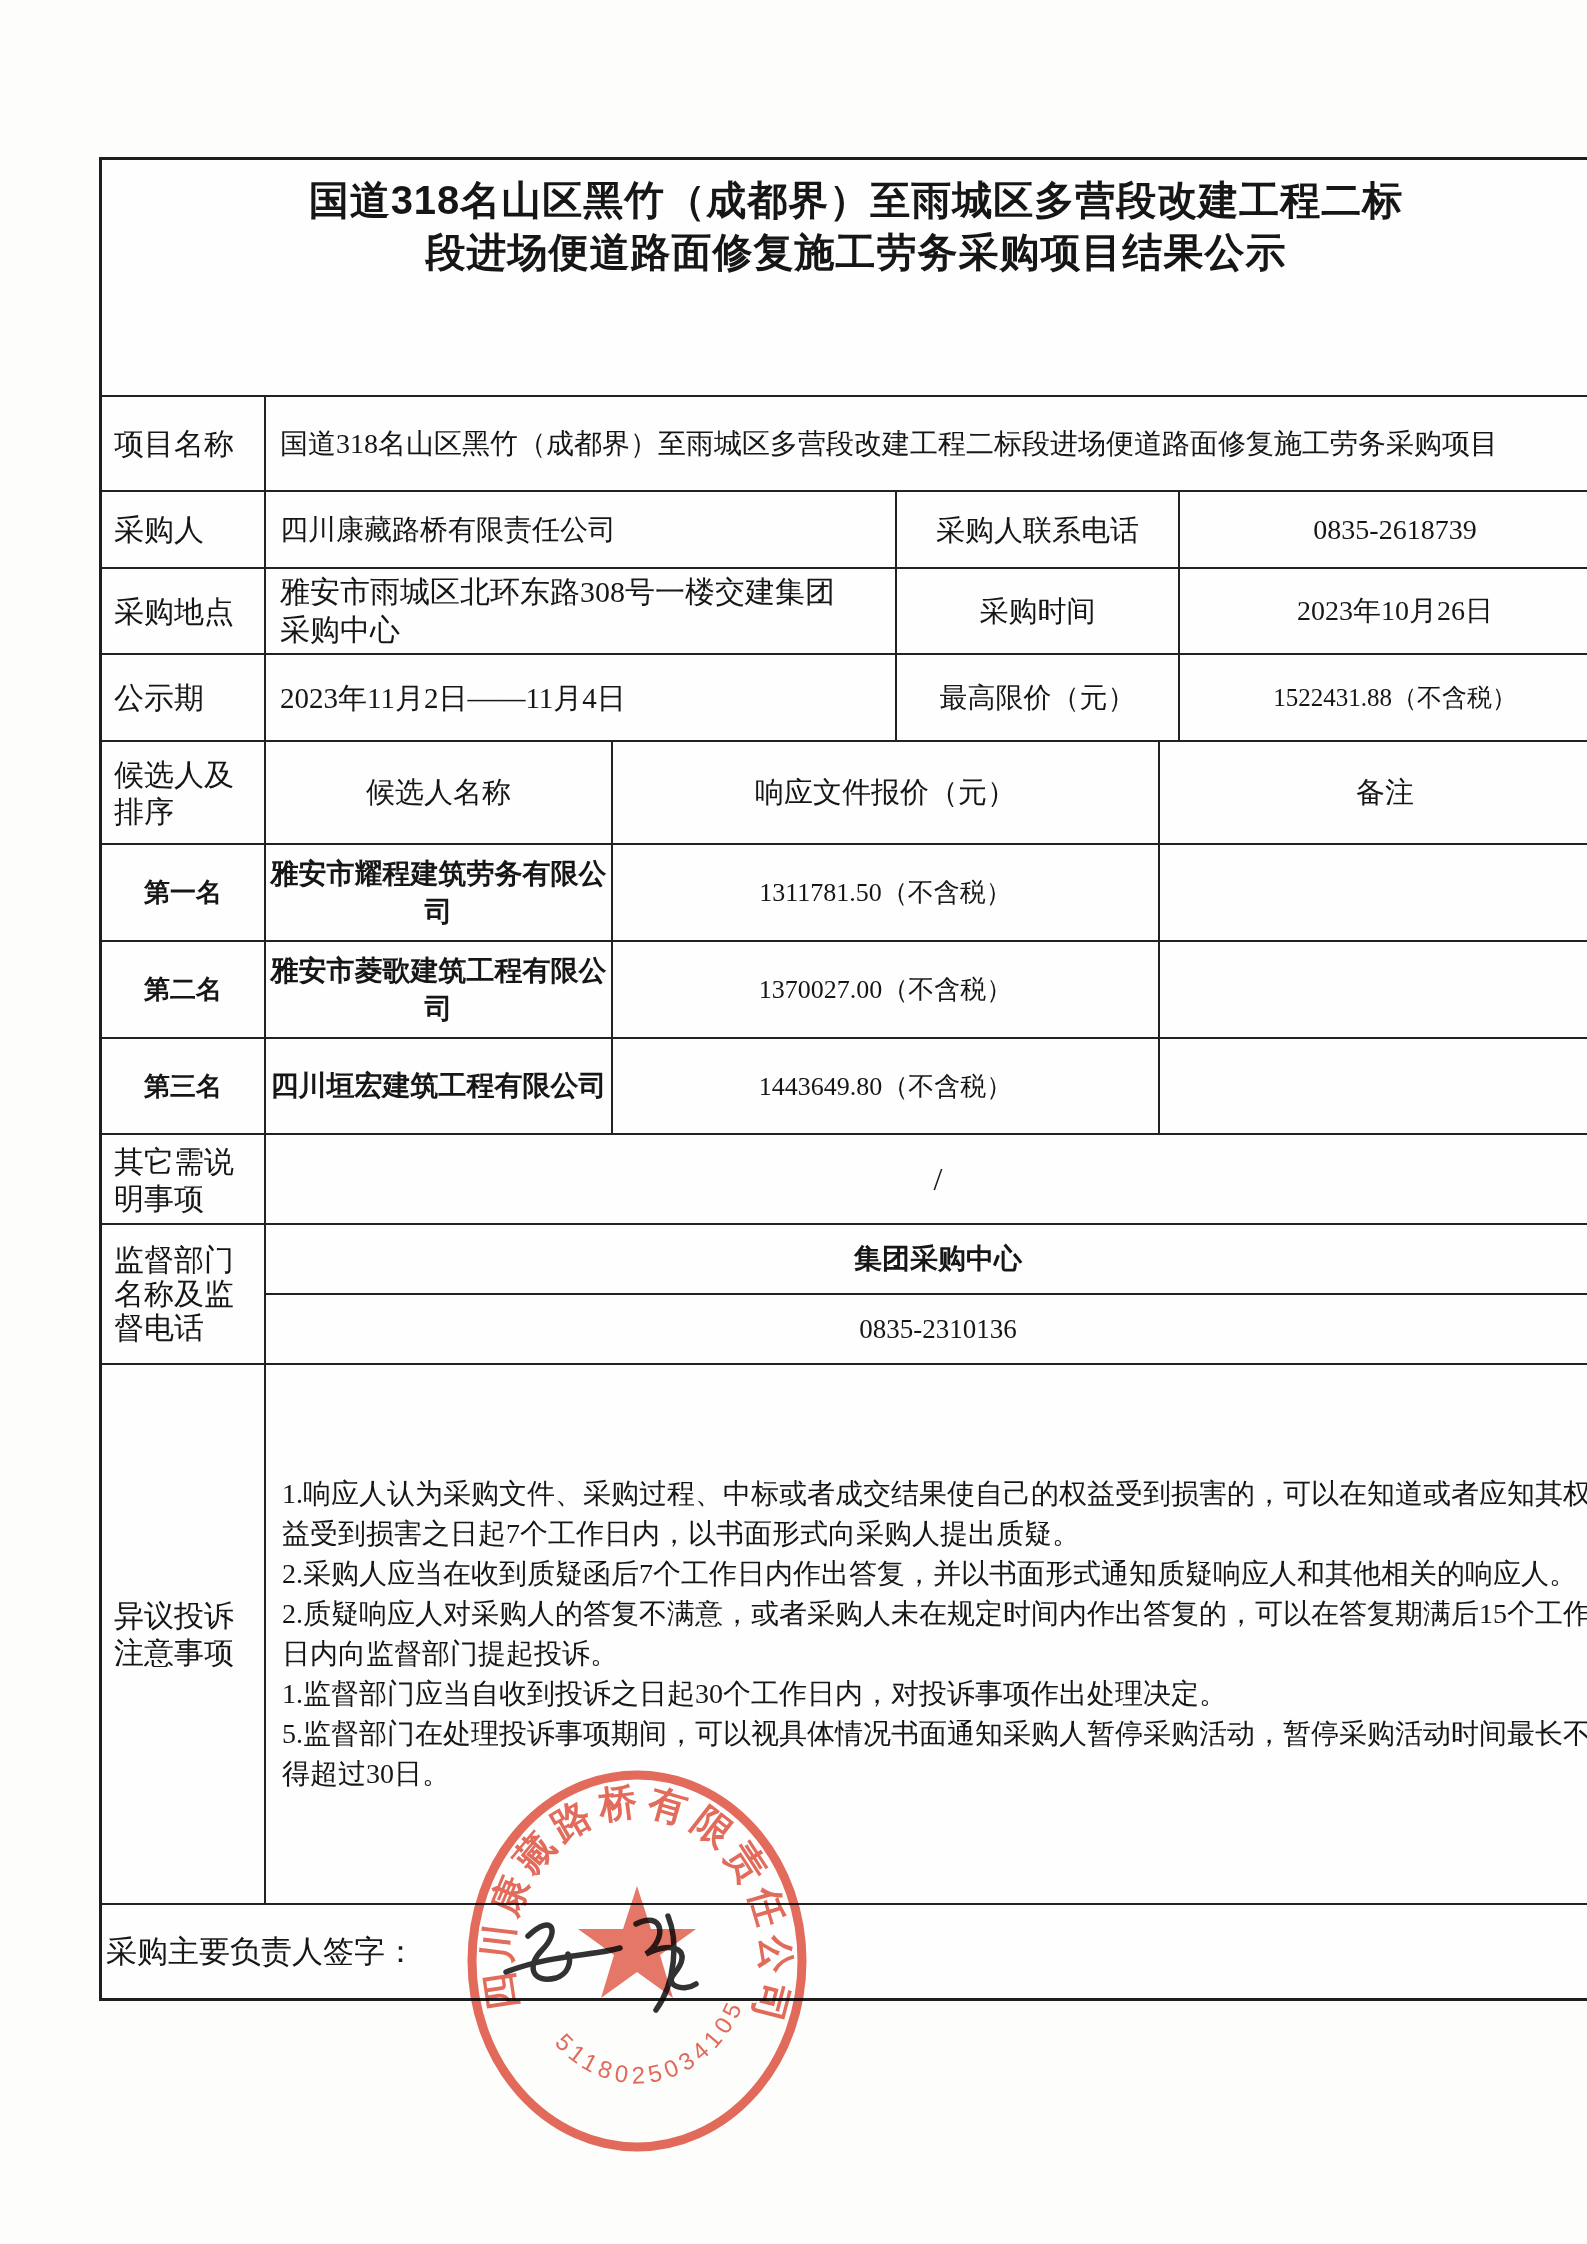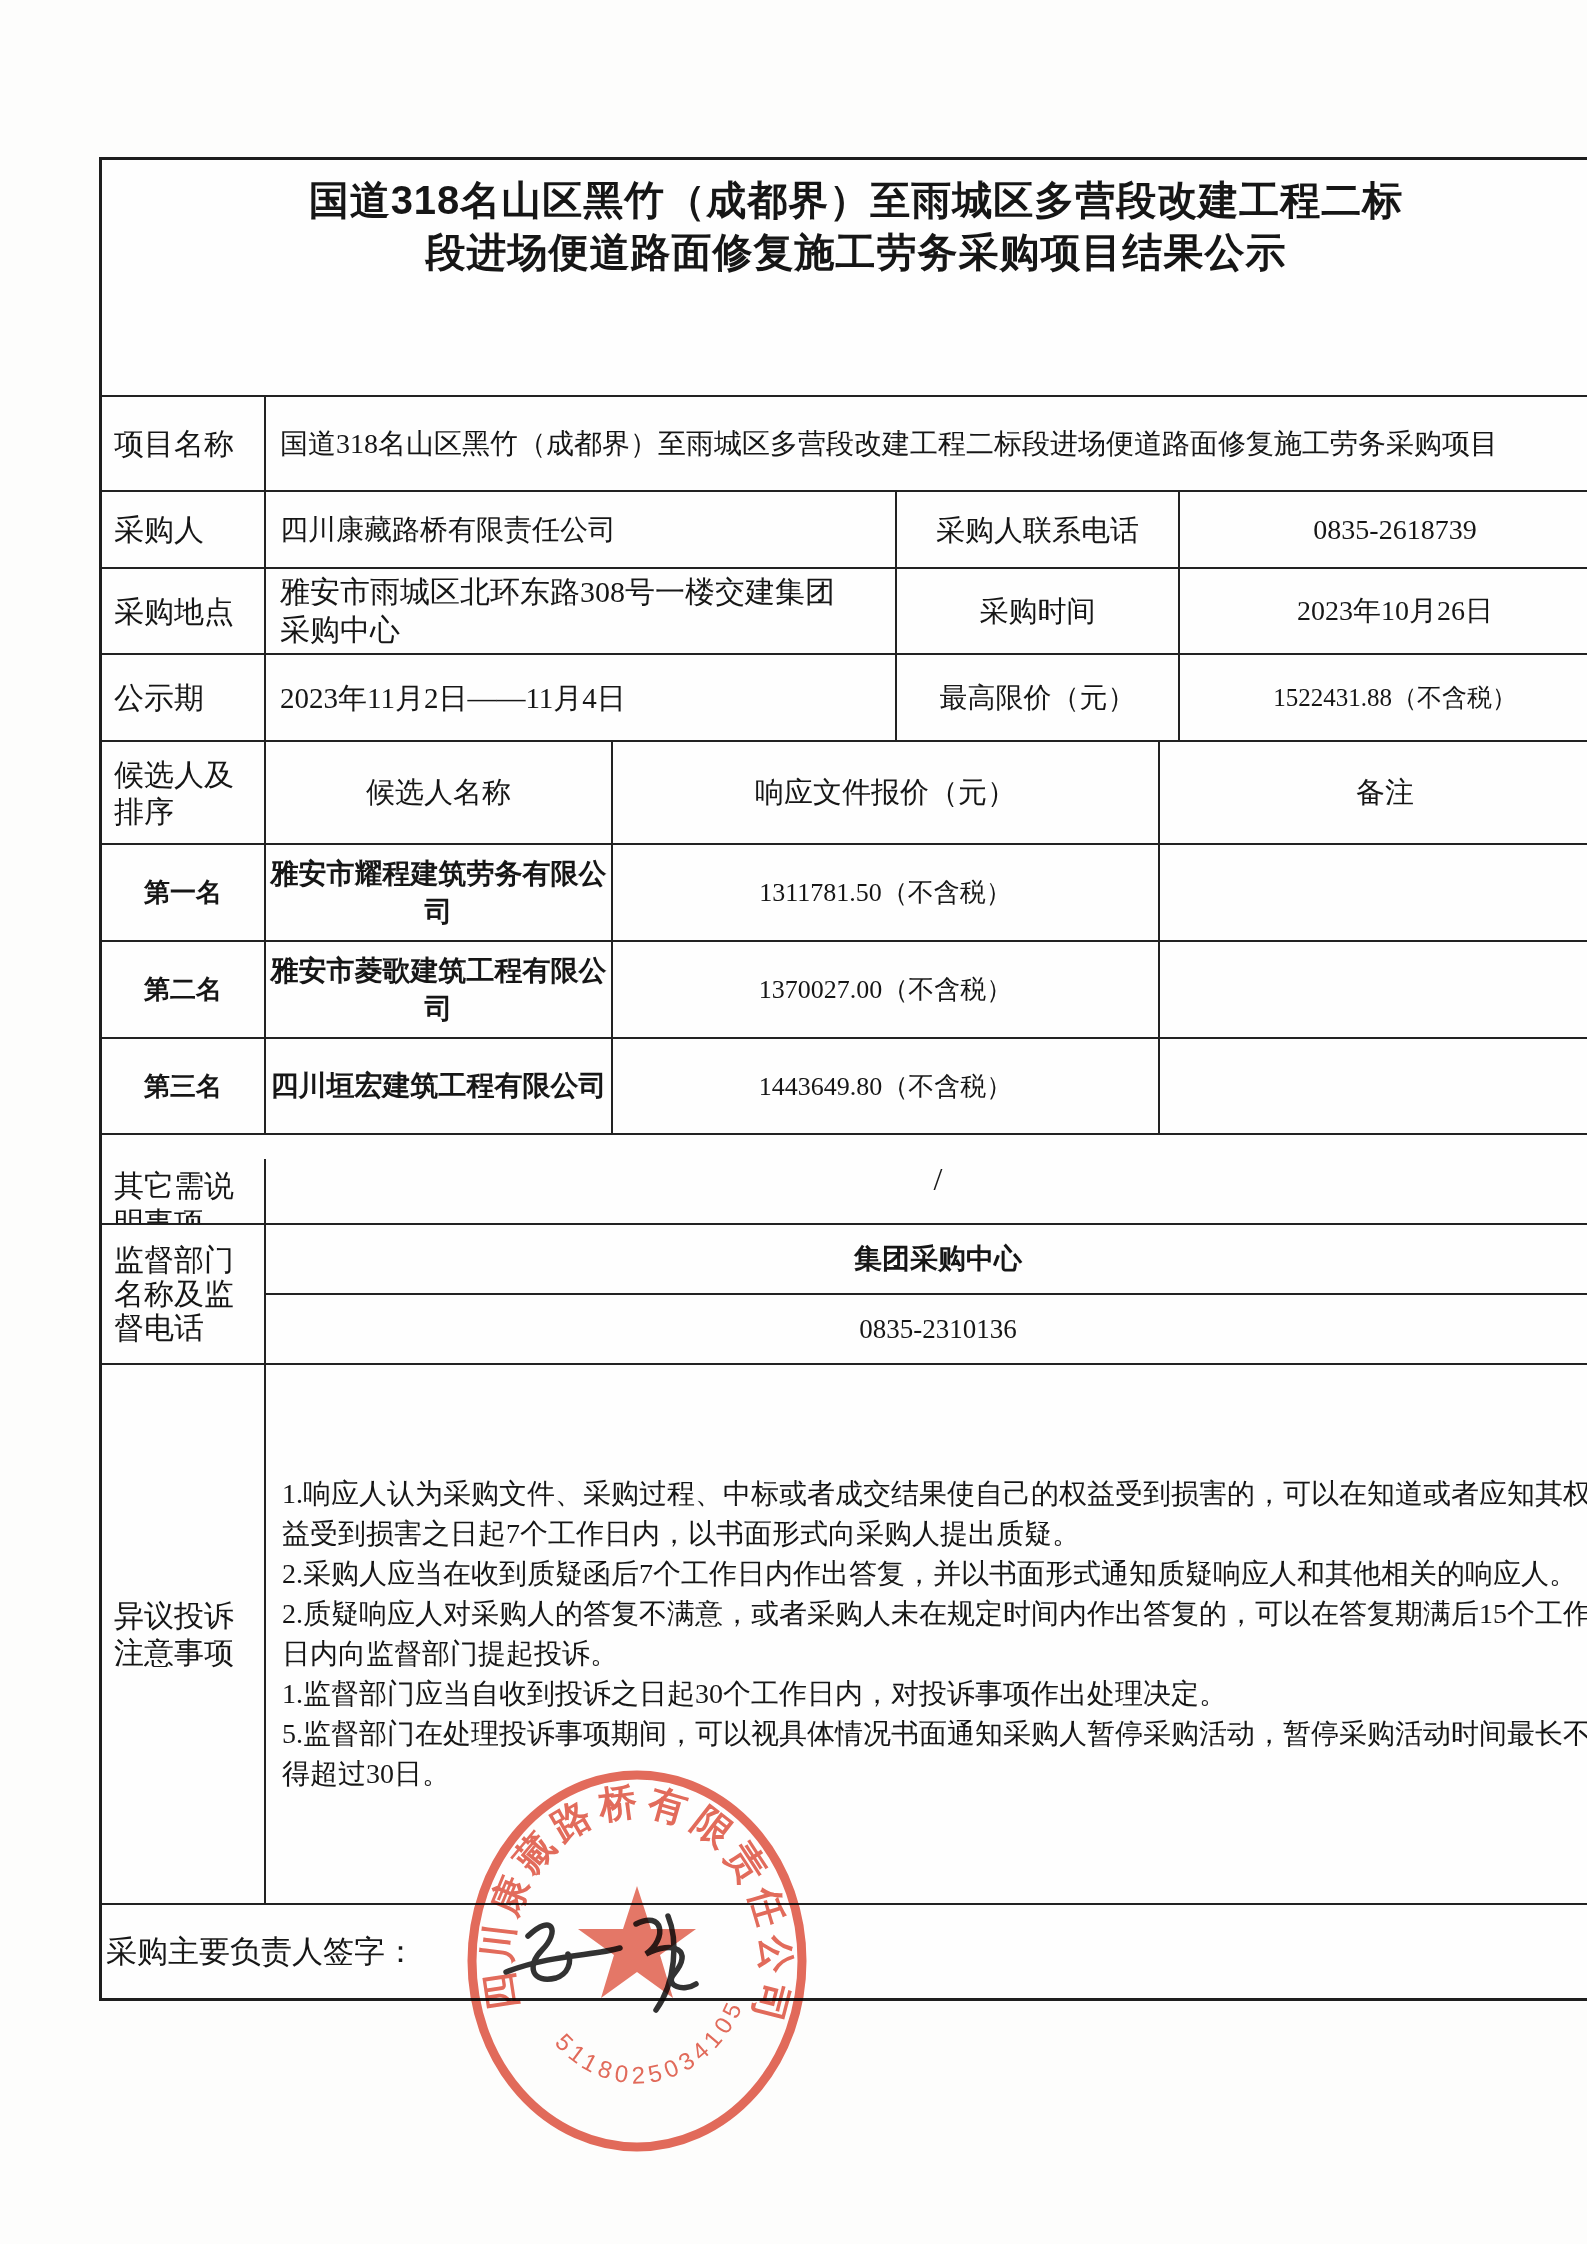--- a/index.html
+++ b/index.html
@@ -34,21 +34,21 @@
   }
   .v{padding:4px 14px;font-size:28px;line-height:40px;word-break:break-all;}
   .center{justify-content:center;text-align:center;}
   .bold-sans{font-family:"Liberation Sans","DejaVu Sans",sans-serif;font-weight:700;}
   .loc-val{font-size:30px;line-height:38px;padding-right:46px;}
   .ceil-val{font-size:25px;line-height:34px;padding:2px 8px;word-break:break-all;}
   .hdr{font-size:29px;}
   .rank{font-size:26px;}
   .name{font-size:28px;}
   .quote{font-size:26px;}
-  .other-label{align-items:flex-start;padding-top:8px;margin-top:24px;}
+  .other-label{align-items:flex-start;padding-top:8px;}
   .sup-label{line-height:34px;}
   .sup-col{flex:1;display:flex;flex-direction:column;}
   .sup-sub{flex:1;display:flex;align-items:center;justify-content:center;
     font-size:28px;box-sizing:border-box;}
   .sup-sub + .sup-sub{border-top:2px solid #222;}
   .obj-content{flex:1;display:flex;flex-direction:column;justify-content:flex-end;
     padding:10px 18px 10px 16px;}
   .obj-item{font-size:28px;line-height:40px;word-break:break-all;text-align:left;}
   .sign-cell{font-size:31px;padding-left:4px;}
   .stamp-svg{position:absolute;left:447px;top:1756px;mix-blend-mode:multiply;z-index:4;}

